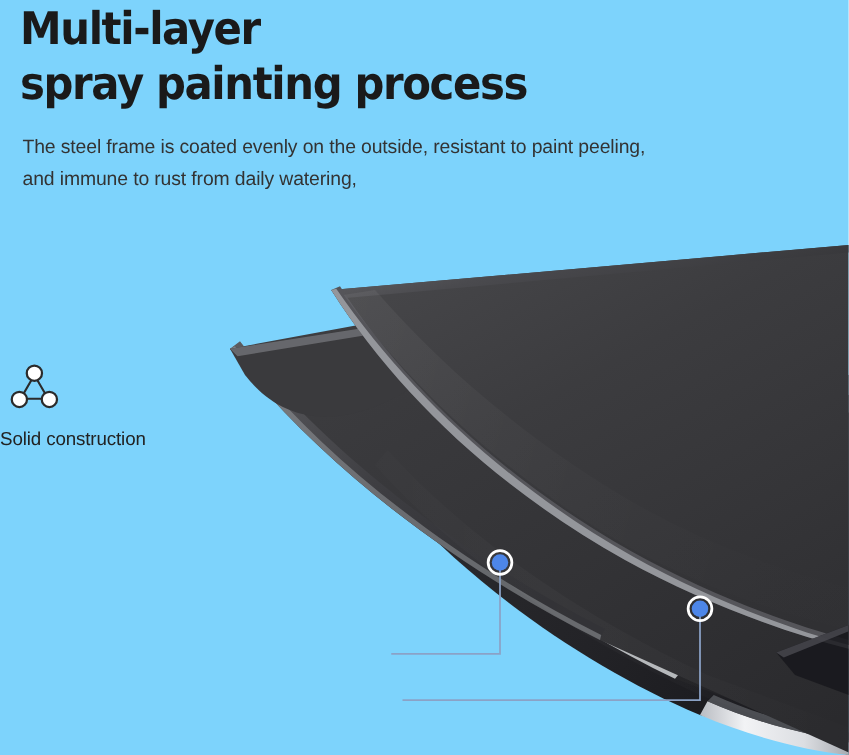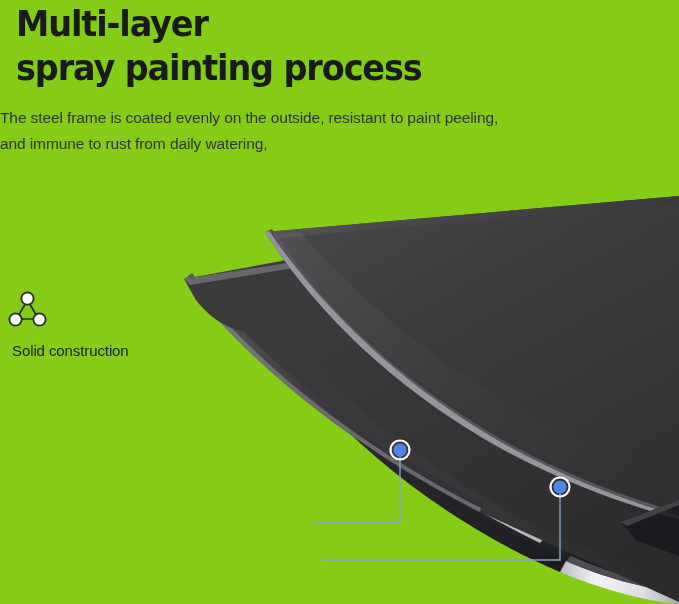--- a/index.html
+++ b/index.html
@@ -4,21 +4,21 @@
 <style>
   html, body {
     margin: 0;
     padding: 0;
     background: #ffffff;
   }
   #stage {
     position: relative;
     width: 679px;
     height: 604px;
-    background: #84cc16;
+    background: #7dd3fc;
     overflow: hidden;
     font-family: "Liberation Sans", sans-serif;
   }
 
   
   #headline {
     position: absolute;
     left: 16px;
     top: 2px;
     width: 640px;
@@ -31,21 +31,21 @@
     letter-spacing: -1.2px;
     color: #1a1a1a;
     transform: scaleX(0.93);
     transform-origin: left center;
     white-space: nowrap;
   }
 
   
   #subcopy {
     position: absolute;
-    left: 0;
+    left: 18px;
     top: 105px;
     width: 620px;
   }
   .sub-line {
     font-family: "Liberation Sans", sans-serif;
     font-size: 15.5px;
     line-height: 26px;
     color: #333333;
     white-space: nowrap;
     letter-spacing: -0.1px;
@@ -71,21 +71,20 @@
     margin-left: 6px;
   }
   .feature .flabel {
     display: block;
     margin-top: 6px;
     font-family: "Liberation Sans", sans-serif;
     font-size: 15px;
     color: #222222;
     white-space: nowrap;
     letter-spacing: -0.1px;
-    padding-left: 12px;
   }
   #feature-solid { top: 288px; }
   #feature-water { top: 366px; }
 
   
   .callout-label {
     position: absolute;
     font-family: "Liberation Sans", sans-serif;
     font-size: 15px;
     color: #1f1f1f;

